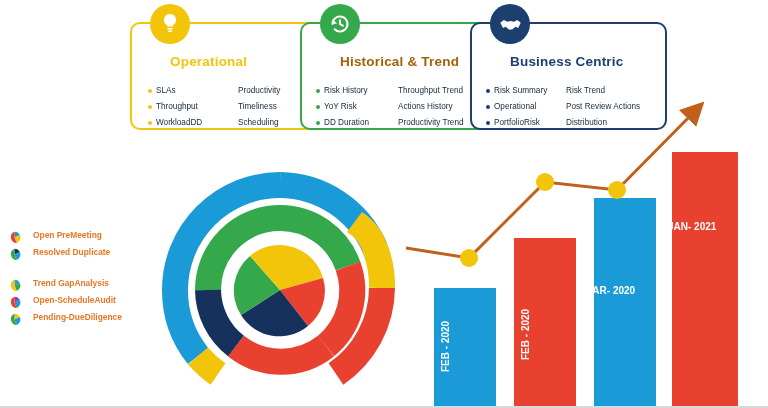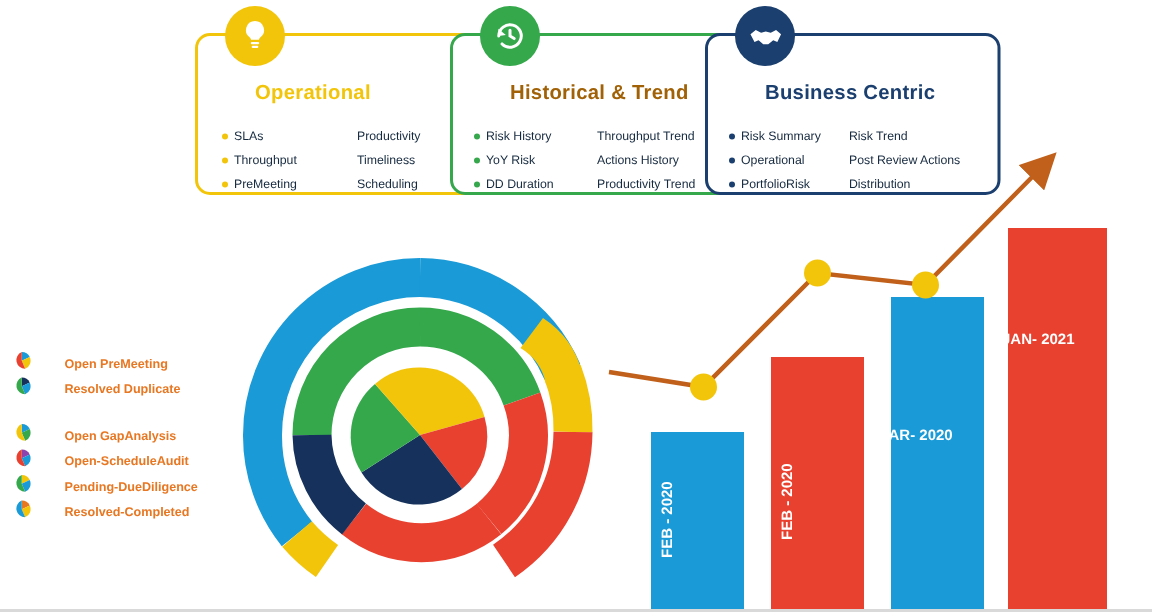--- a/index.html
+++ b/index.html
@@ -47,21 +47,21 @@
   #box3 .dot{background:#1b3f6e;}
 
   #box2 .cols{left:14px;}
   #box3 .cols{left:14px;}
 
   .arrowsvg{position:absolute;left:0;top:0;width:768px;height:408px;pointer-events:none;}
 
   
   .legend{position:absolute;left:8px;top:230px;width:140px;}
   .legend .grp{margin-bottom:14px;}
-  .lrow{display:flex;align-items:flex-end;gap:22px;height:17px;}
+  .lrow{display:flex;align-items:flex-start;gap:12px;height:17px;}
   .lrow .mk{width:13px;height:13px;flex:none;}
   .lrow .lb{font-size:8.4px;font-weight:bold;color:#e87722;white-space:nowrap;}
   .barlabel{
     position:absolute;font-size:10px;font-weight:bold;color:#ffffff;
     white-space:nowrap;
   }
   .rot{transform:rotate(-90deg);transform-origin:left top;}
 
   
   .baseline{position:absolute;left:0;top:406px;width:768px;height:2px;background:#d9d9d9;}
@@ -105,21 +105,21 @@
         <div class="it">
             <span class="dot"></span>
             <span>SLAs</span>
           </div>
         <div class="it">
             <span class="dot"></span>
             <span>Throughput</span>
           </div>
         <div class="it">
             <span class="dot"></span>
-            <span>PreMeeting</span>
+            <span>WorkloadDD</span>
           </div>
       </div>
       <div class="col">
         <div class="it nodot">
             <span>Productivity</span>
           </div>
         <div class="it nodot">
             <span>Timeliness</span>
           </div>
         <div class="it nodot">
@@ -228,51 +228,41 @@
     </div>
     <div class="grp">
       <div class="lrow">
         <span class="mk">
           <svg width="13" height="13" viewBox="0 0 20 20">
               <path d="M10 10 L10 1 A9 9 0 0 1 18.2 6.2 z" fill="#1a9ad7"></path>
               <path d="M10 10 L18.2 6.2 A9 9 0 0 1 13.5 18.3 z" fill="#35a84c"></path>
               <path d="M10 10 L13.5 18.3 A9 9 0 0 1 10 1 z" fill="#f2c50b"></path>
             </svg>
         </span>
-        <span class="lb">Open  GapAnalysis</span>
+        <span class="lb">Trend  GapAnalysis</span>
       </div>
       <div class="lrow">
         <span class="mk">
           <svg width="13" height="13" viewBox="0 0 20 20">
               <path d="M10 10 L10 1 A9 9 0 0 1 18.2 6.2 z" fill="#8e44ad"></path>
               <path d="M10 10 L18.2 6.2 A9 9 0 0 1 13.5 18.3 z" fill="#1a9ad7"></path>
               <path d="M10 10 L13.5 18.3 A9 9 0 0 1 10 1 z" fill="#e8412f"></path>
             </svg>
         </span>
         <span class="lb">Open-ScheduleAudit</span>
       </div>
       <div class="lrow">
         <span class="mk">
           <svg width="13" height="13" viewBox="0 0 20 20">
               <path d="M10 10 L10 1 A9 9 0 0 1 18.2 6.2 z" fill="#f2c50b"></path>
               <path d="M10 10 L18.2 6.2 A9 9 0 0 1 13.5 18.3 z" fill="#1a9ad7"></path>
               <path d="M10 10 L13.5 18.3 A9 9 0 0 1 10 1 z" fill="#35a84c"></path>
             </svg>
         </span>
         <span class="lb">Pending-DueDiligence</span>
-      </div>
-      <div class="lrow">
-        <span class="mk">
-          <svg width="13" height="13" viewBox="0 0 20 20">
-              <path d="M10 10 L10 1 A9 9 0 0 1 18.2 6.2 z" fill="#e87722"></path>
-              <path d="M10 10 L18.2 6.2 A9 9 0 0 1 13.5 18.3 z" fill="#f2c50b"></path>
-              <path d="M10 10 L13.5 18.3 A9 9 0 0 1 10 1 z" fill="#1a9ad7"></path>
-            </svg>
-        </span>
-        <span class="lb">Resolved-Completed</span>
       </div>
     </div>
   </div>
 
   <svg style="position:absolute;left:140px;top:160px;width:280px;height:250px;" viewBox="0 0 280 250">
 
     <g fill="none" stroke-width="26">
 
       <path d="M 35 130 A 105 105 0 0 1 140 25" stroke="#1a9ad7" stroke-linecap="butt"></path>
       <path d="M 140 25 A 105 105 0 0 1 235 88" stroke="#1a9ad7"></path>

